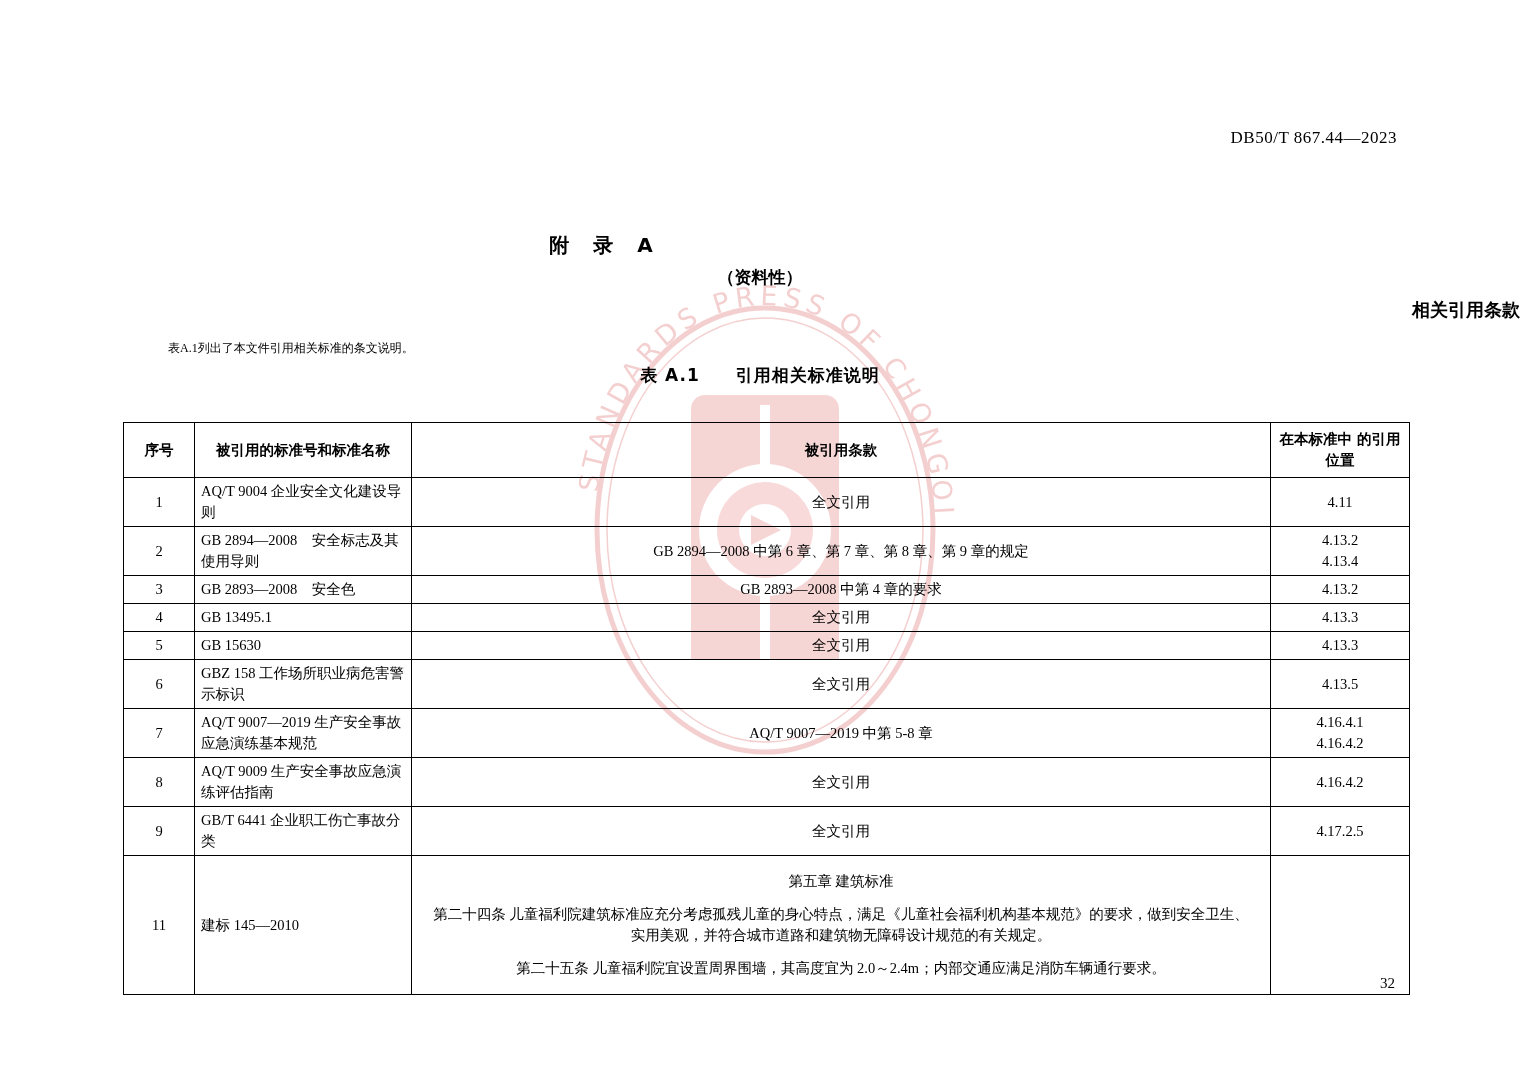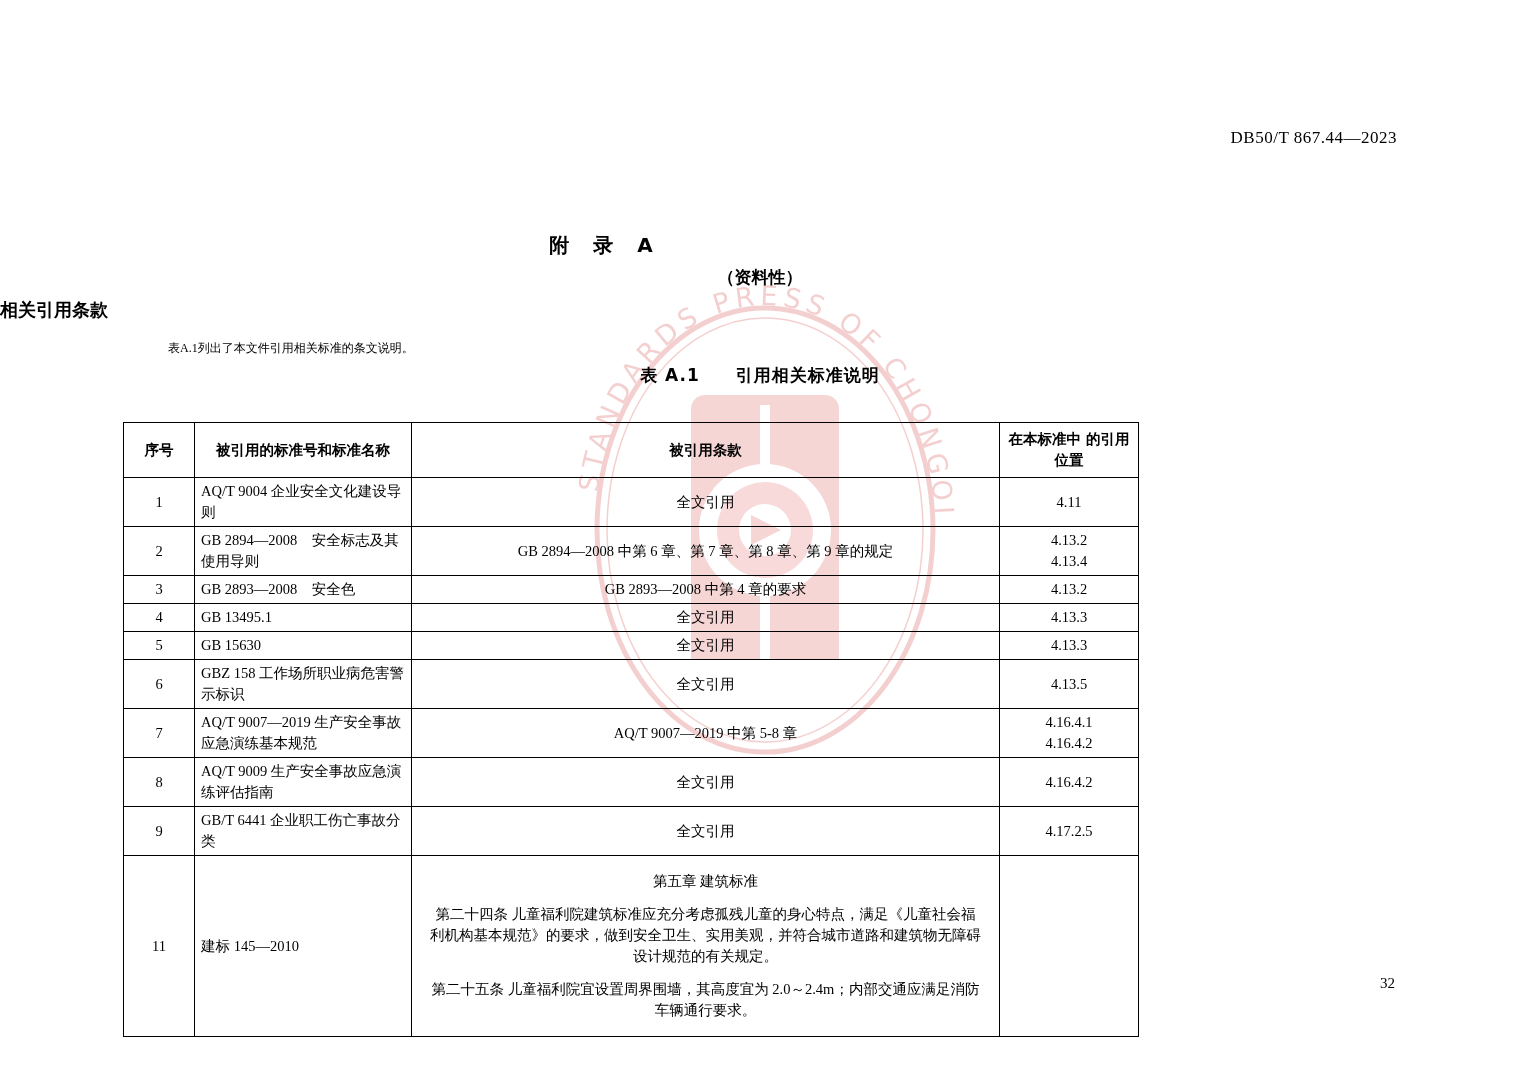--- a/index.html
+++ b/index.html
@@ -48,21 +48,21 @@
     text-align: center;
     font-size: 17px;
     font-weight: bold;
     font-family: "DejaVu Sans", sans-serif;
   }
   .appendix-name {
     position: absolute;
     top: 298px;
     left: 0;
     width: 1520px;
-    text-align: left;
+    text-align: right;
     font-size: 18px;
     font-weight: bold;
     font-family: "DejaVu Sans", sans-serif;
   }
   .intro-para {
     position: absolute;
     top: 340px;
     left: 168px;
     font-size: 12px;
     font-family: "Liberation Serif", serif;
@@ -75,21 +75,21 @@
     text-align: center;
     font-size: 17px;
     font-weight: bold;
     font-family: "DejaVu Sans", sans-serif;
     letter-spacing: 1px;
   }
   table.ref-table {
     position: absolute;
     top: 422px;
     left: 123px;
-    width: 1016px;
+    width: 1287px;
     border-collapse: collapse;
     table-layout: fixed;
     font-size: 14.5px;
     font-family: "Liberation Serif", serif;
   }
   table.ref-table td, table.ref-table th {
     border: 1px solid #000;
     padding: 3px 6px;
     vertical-align: middle;
     line-height: 1.45;

